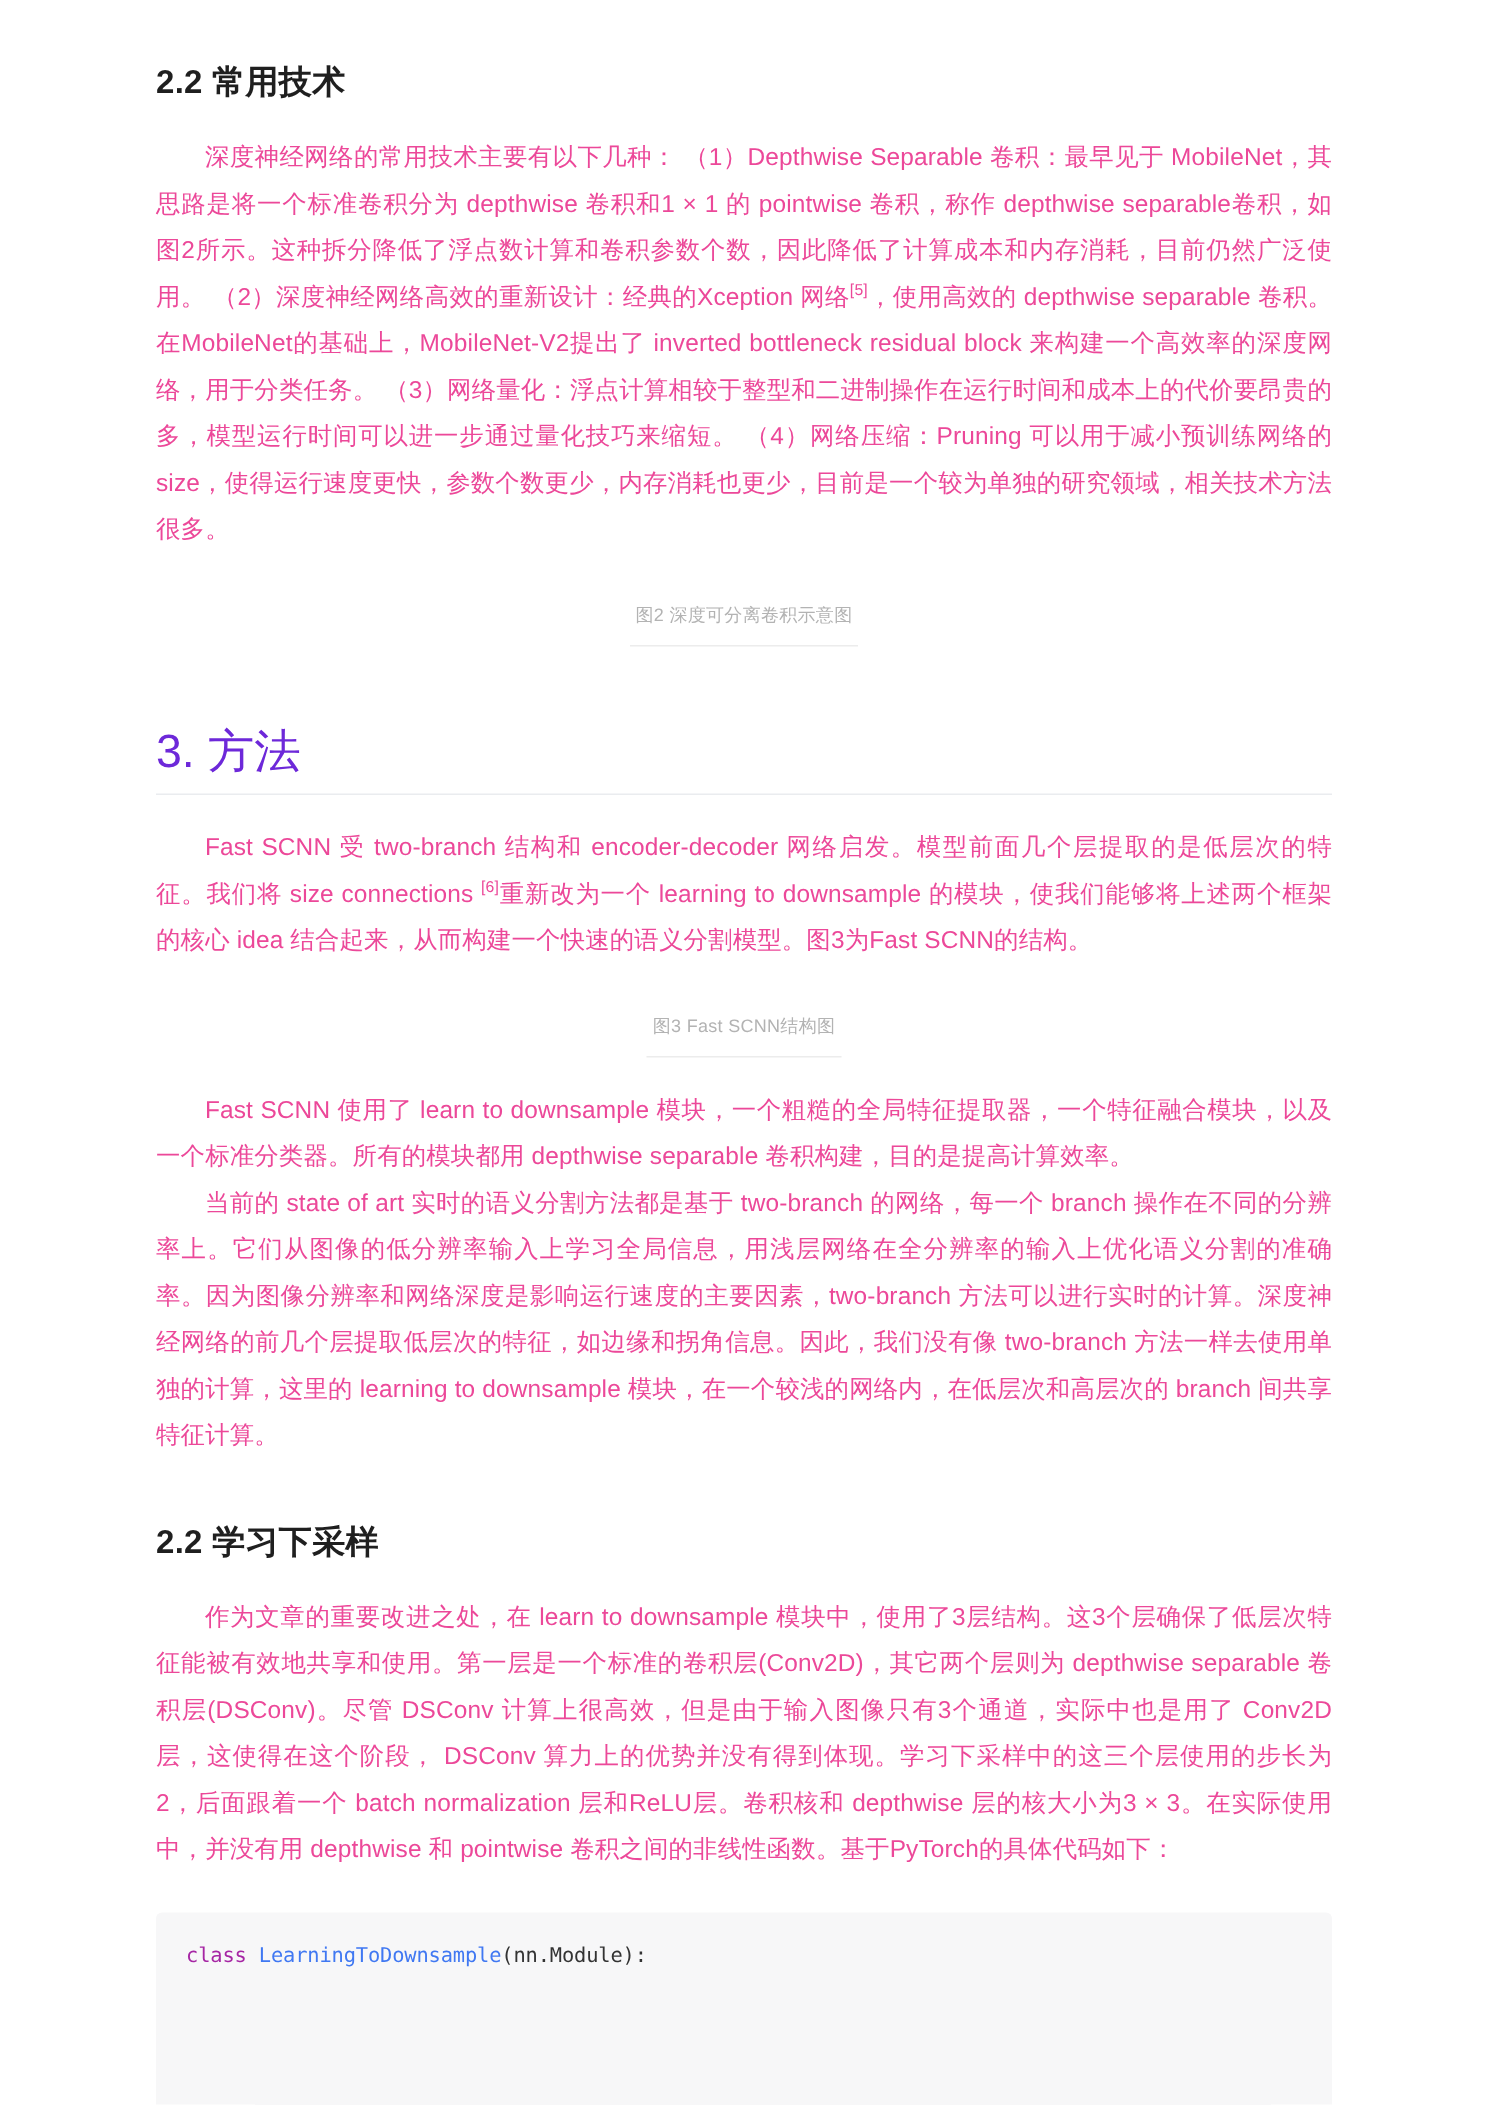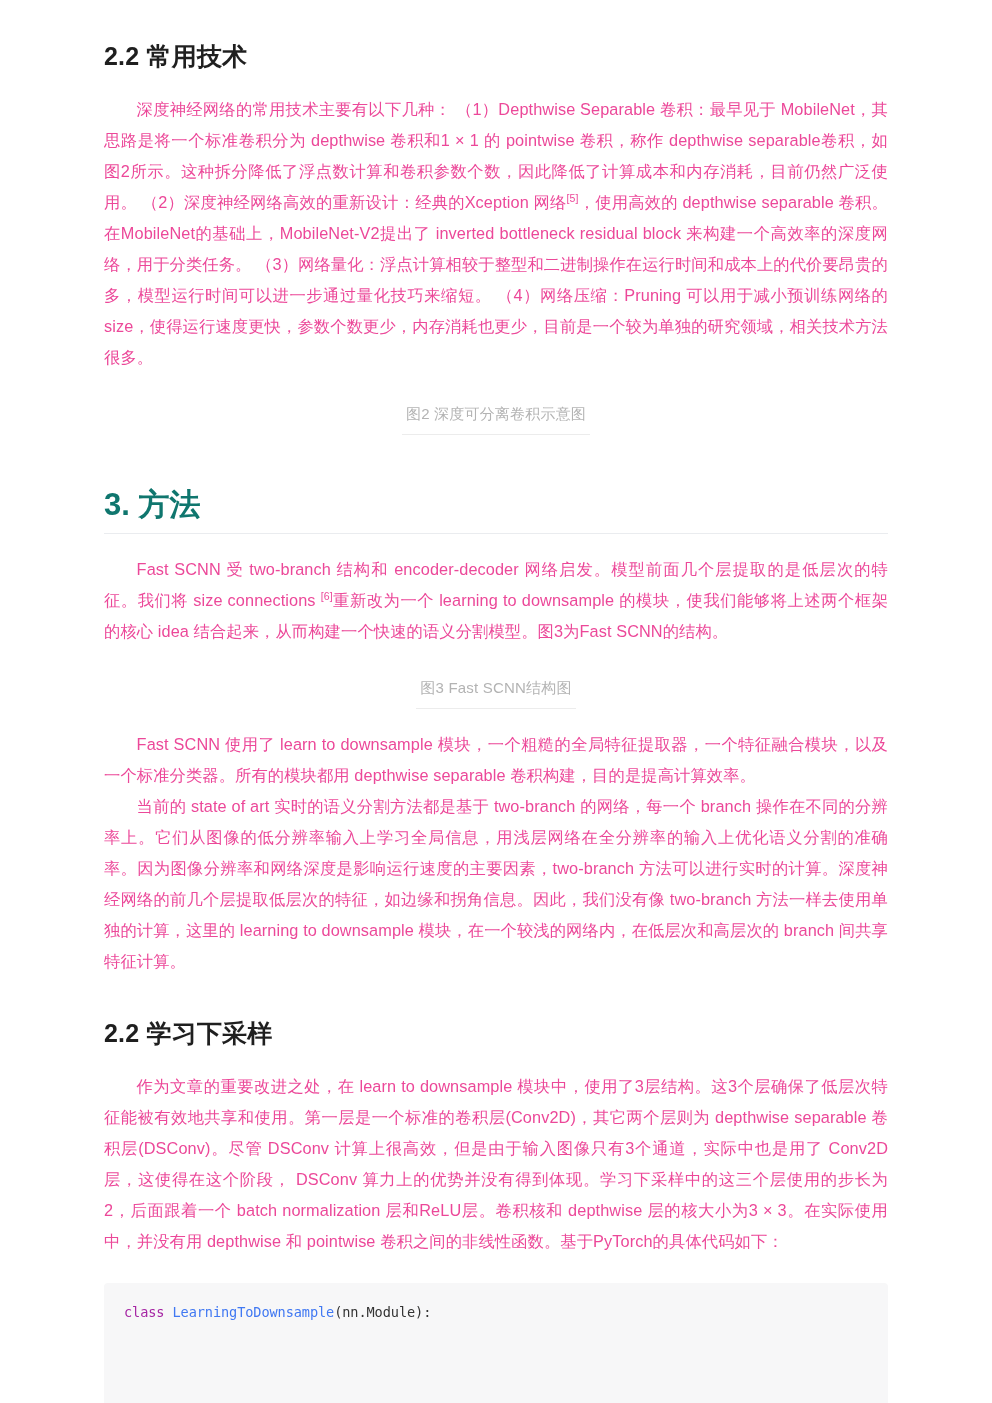--- a/index.html
+++ b/index.html
@@ -18,32 +18,32 @@
     -webkit-font-smoothing: antialiased;
   }
 
   .page {
     width: 992px;
     padding: 0 104px;
   }
 
   
   .h2 {
-    font-size: 25px;
+    font-size: 22px;
     font-weight: 700;
     letter-spacing: 0.2px;
     color: #1f1f1f;
     margin: 40px 0 0 0;
     padding: 0;
     line-height: 1.35;
   }
   .h1 {
     font-size: 31px;
-    font-weight: 700;
-    color: #0f766e;
+    font-weight: 400;
+    color: #6d28d9;
     margin: 30px 0 0 0;
     padding: 0 0 8px 0;
     border-bottom: 1px solid #eaecef;
     line-height: 1.3;
   }
 
   
   p.para {
     font-size: 16.3px;
     line-height: 31px;
@@ -62,21 +62,21 @@
     line-height: 0;
   }
 
   
   .figcap-wrap {
     text-align: center;
     margin: 28px 0 0 0;
   }
   .figcap {
     display: inline-block;
-    font-size: 15px;
+    font-size: 12px;
     color: #b3b3b3;
     line-height: 26px;
     padding: 0 4px 7px 4px;
     border-bottom: 1px solid #ececec;
     letter-spacing: 0.2px;
   }
 
   
   .codeblock {
     margin: 26px 0 0 0;

